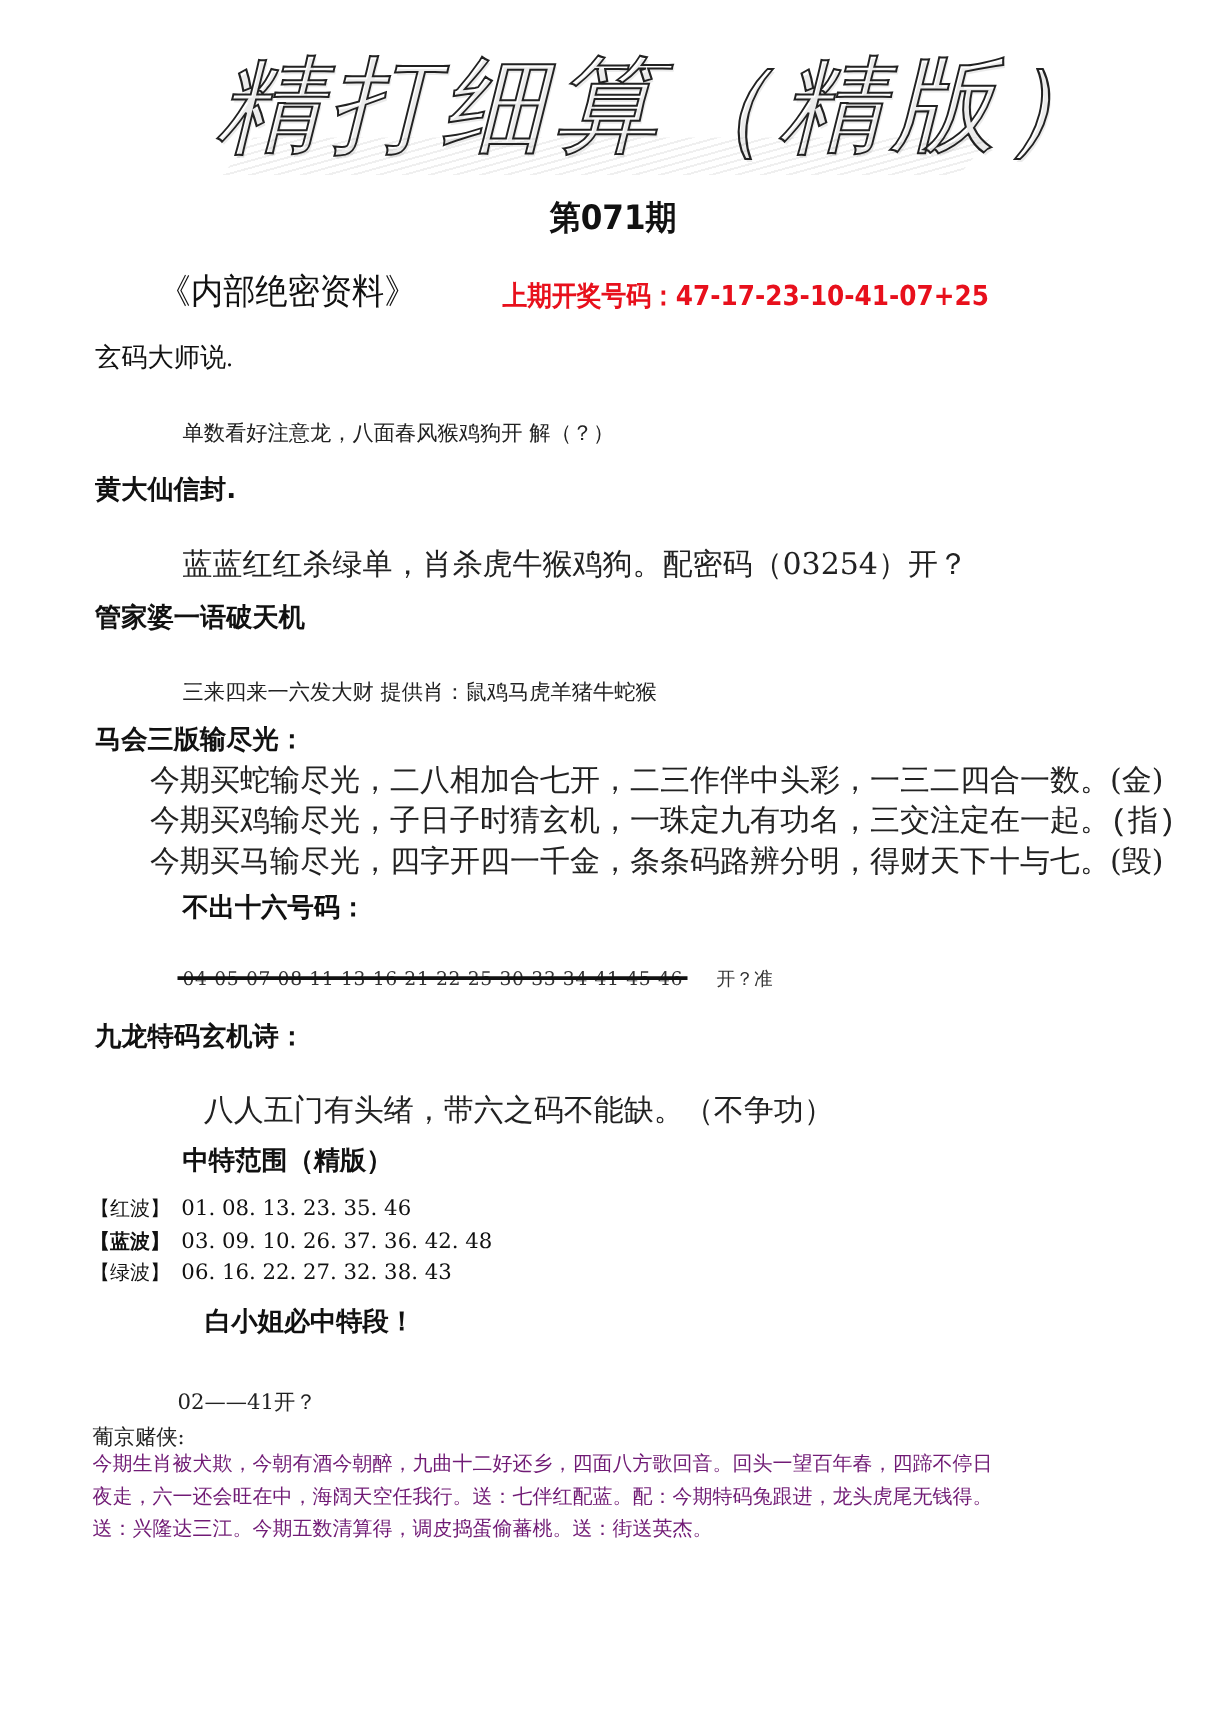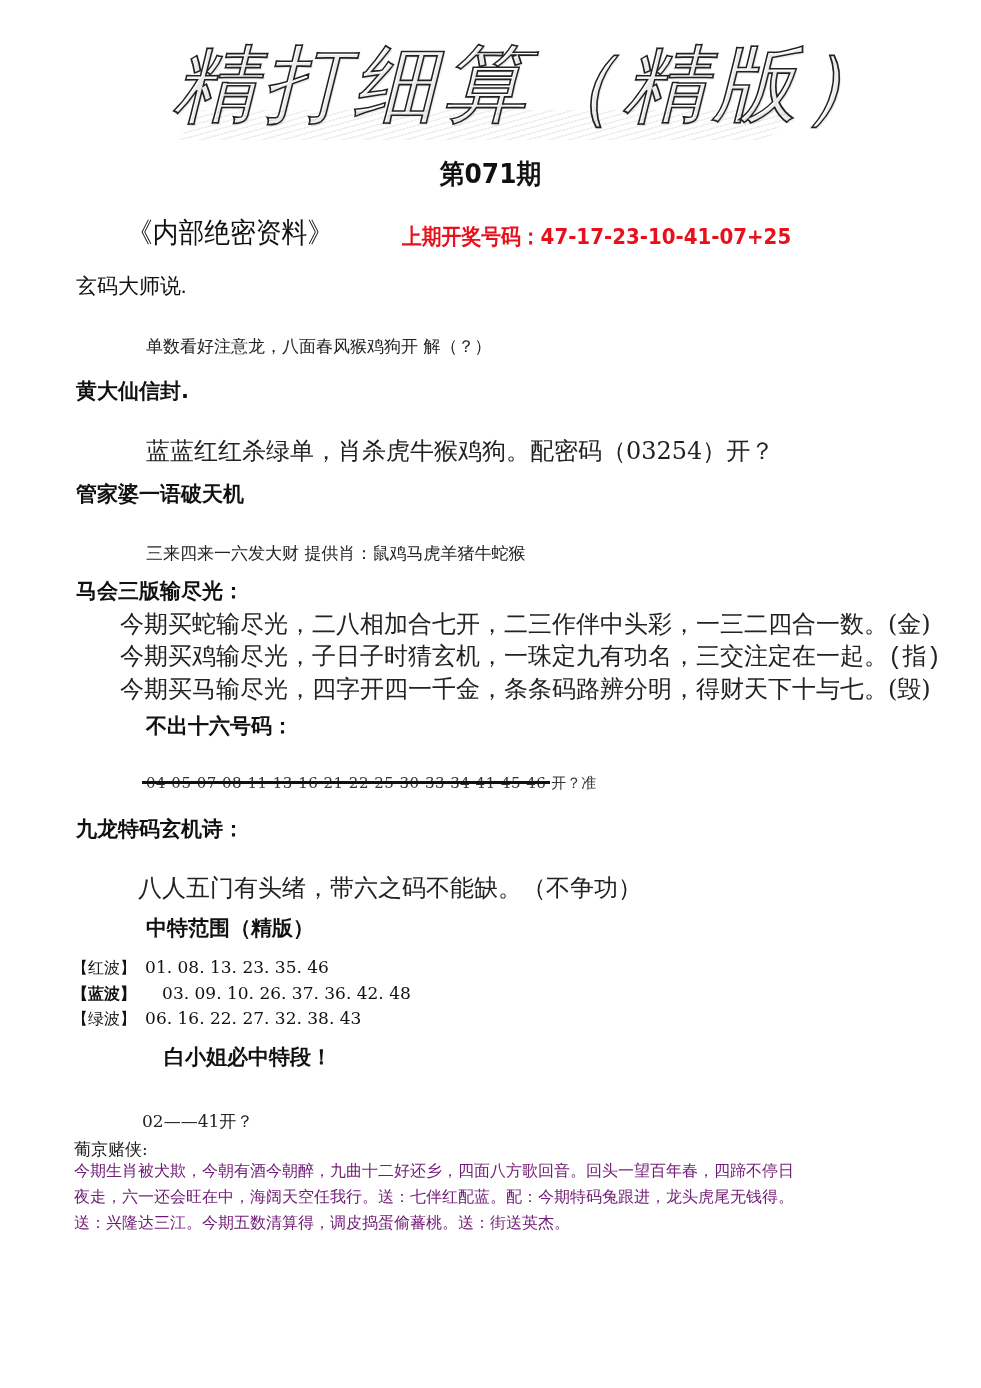--- a/index.html
+++ b/index.html
@@ -82,34 +82,34 @@
 <div class="abs body-line" style="left:146px; top:542px;text-align:center;">三来四来一六发大财  提供肖：鼠鸡马虎羊猪牛蛇猴</div>
 
 <div class="abs h-sec" style="left:76px; top:577px;">马会三版输尽光：</div>
 <div class="abs body-line lg" style="left:120px; top:608px;">今期买蛇输尽光，二八相加合七开，二三作伴中头彩，一三二四合一数。(金)</div>
 <div class="abs body-line lg" style="left:120px; top:640px;font-family:Liberation Mono, monospace;">今期买鸡输尽光，子日子时猜玄机，一珠定九有功名，三交注定在一起。(指)</div>
 <div class="abs body-line lg" style="left:120px; top:673px;">今期买马输尽光，四字开四一千金，条条码路辨分明，得财天下十与七。(毁)</div>
 
 <div class="abs h-sec" style="left:146px; top:712px;">不出十六号码：</div>
 <div class="abs strike-row" style="left:146px; top:774px;">
   <span class="strike-nums">04 05 07 08 11 13 16 21 22 25 30 33 34 41 45 46</span>
-  <span style="">开？准</span>
+  <span style="margin-left:22px;">开？准</span>
 </div>
 
 <div class="abs h-sec" style="left:76px; top:815px;">九龙特码玄机诗：</div>
-<div class="abs body-line lg" style="left:138px; top:872px;">八人五门有头绪，带六之码不能缺。（不争功）</div>
+<div class="abs body-line lg" style="left:163px; top:872px;">八人五门有头绪，带六之码不能缺。（不争功）</div>
 
 <div class="abs h-sec" style="left:146px; top:914px;">中特范围（精版）</div>
 <div class="abs" style="left:72px; top:957px;">
   <span class="wave-label">【红波】</span>
   <span class="wave-nums" style="margin-left:4px;">01. 08. 13. 23. 35. 46</span>
 </div>
 <div class="abs" style="left:72px; top:983px;">
   <span class="wave-label" style="font-weight:bold;">【蓝波】</span>
-  <span class="wave-nums" style="margin-left:21px;">03. 09. 10. 26. 37. 36. 42. 48</span>
+  <span class="wave-nums" style="margin-left:4px;">03. 09. 10. 26. 37. 36. 42. 48</span>
 </div>
 <div class="abs" style="left:72px; top:1008px;">
   <span class="wave-label">【绿波】</span>
   <span class="wave-nums" style="margin-left:4px;">06. 16. 22. 27. 32. 38. 43</span>
 </div>
 
 <div class="abs h-sec" style="left:164px; top:1043px;">白小姐必中特段！</div>
 <div class="abs body-line" style="left:142px; top:1110px;">02——41开？</div>
 
 <div class="abs body-line" style="left:74px; top:1138px;">葡京赌侠:</div>

